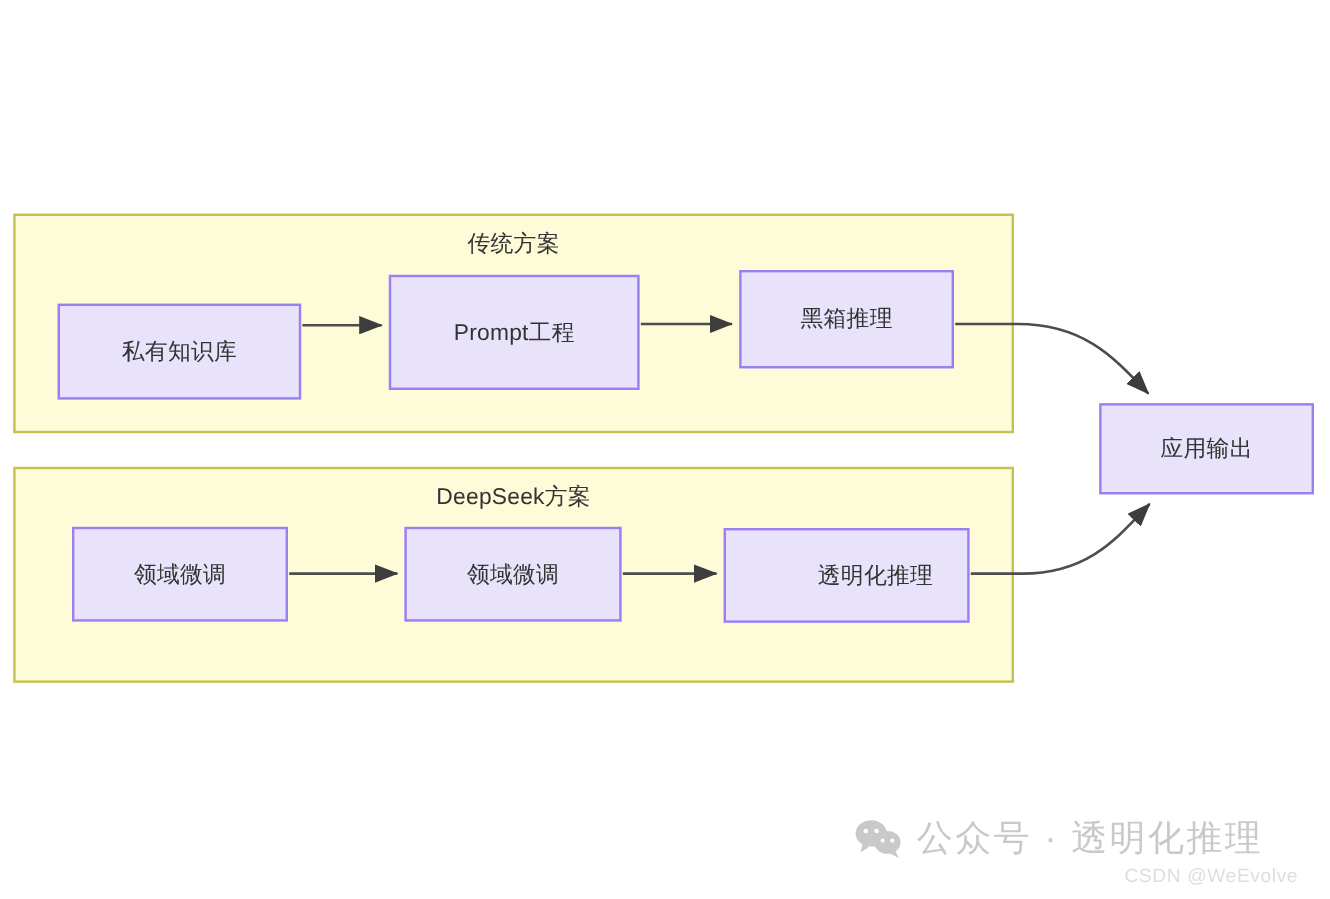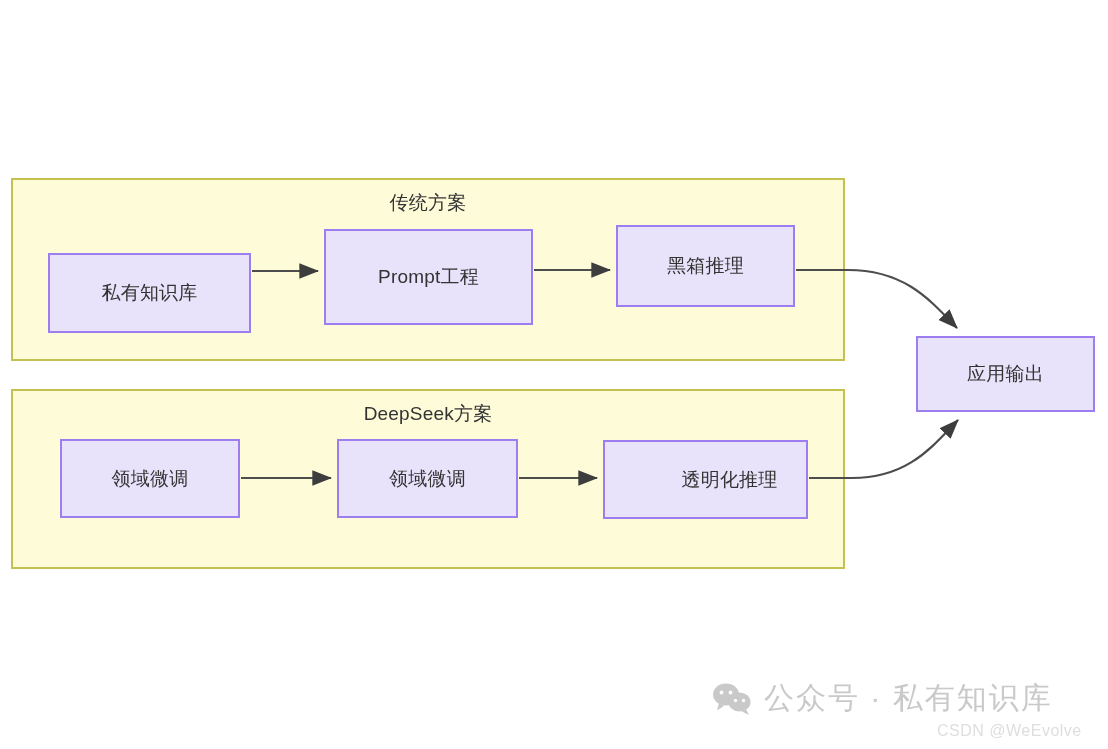--- a/index.html
+++ b/index.html
@@ -148,18 +148,18 @@
     <svg width="40" height="34" viewBox="0 0 40 34">
       <ellipse cx="14" cy="12.5" rx="13" ry="11" fill="#c9c9c9"></ellipse>
       <path d="M7,21 L5,28.5 L12,24 z" fill="#c9c9c9"></path>
       <ellipse cx="27.5" cy="20" rx="11" ry="9.5" fill="#c9c9c9"></ellipse>
       <path d="M34,27 L37,33 L30,29.5 z" fill="#c9c9c9"></path>
       <circle cx="9.5" cy="10.5" r="1.9" fill="#ffffff"></circle>
       <circle cx="18.5" cy="10.5" r="1.9" fill="#ffffff"></circle>
       <circle cx="23.5" cy="18.5" r="1.7" fill="#ffffff"></circle>
       <circle cx="31.5" cy="18.5" r="1.7" fill="#ffffff"></circle>
     </svg>
-    <span class="wm-text">公众号 · 私有知识库</span>
+    <span class="wm-text">公众号 · 透明化推理</span>
   </div>
 
   <div id="csdn-tag">CSDN @WeEvolve</div>
 
 </div>
 
 </body></html>

